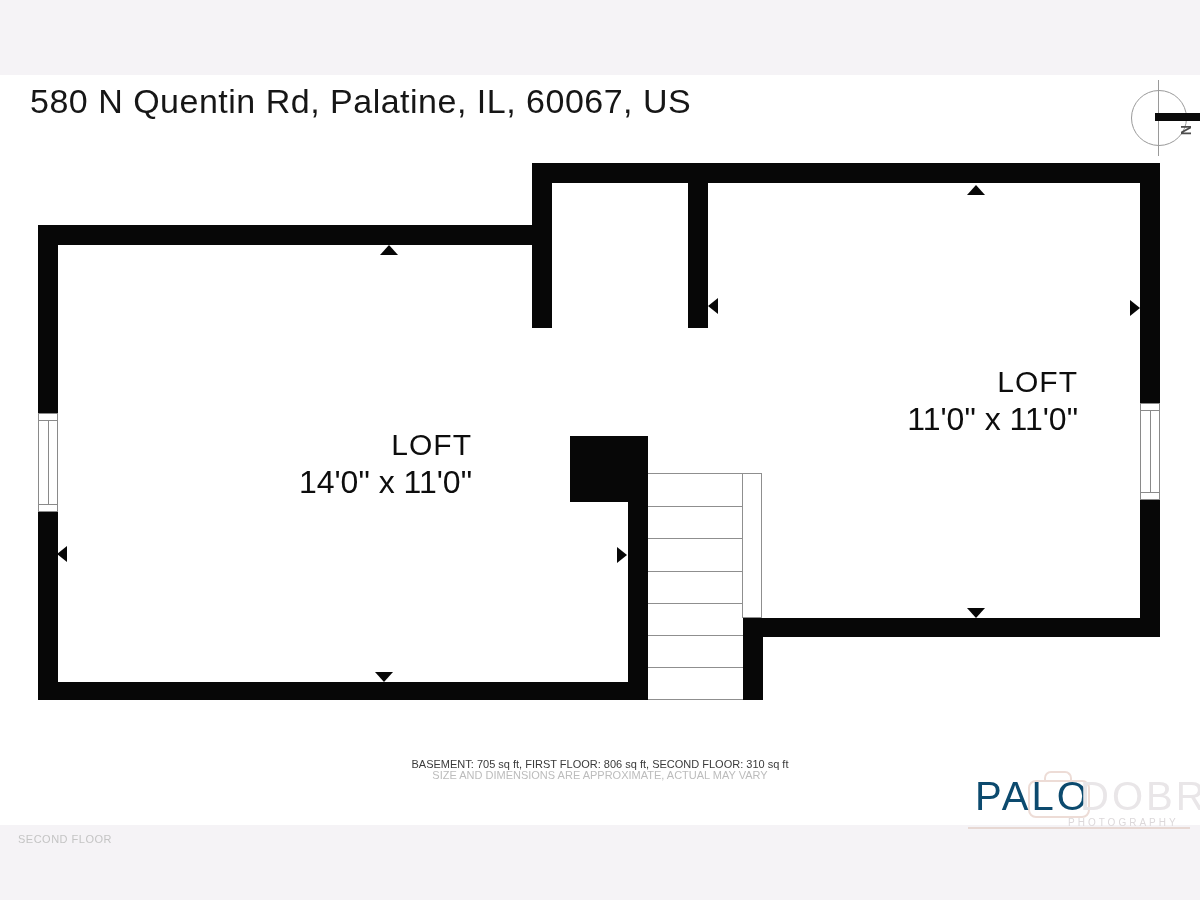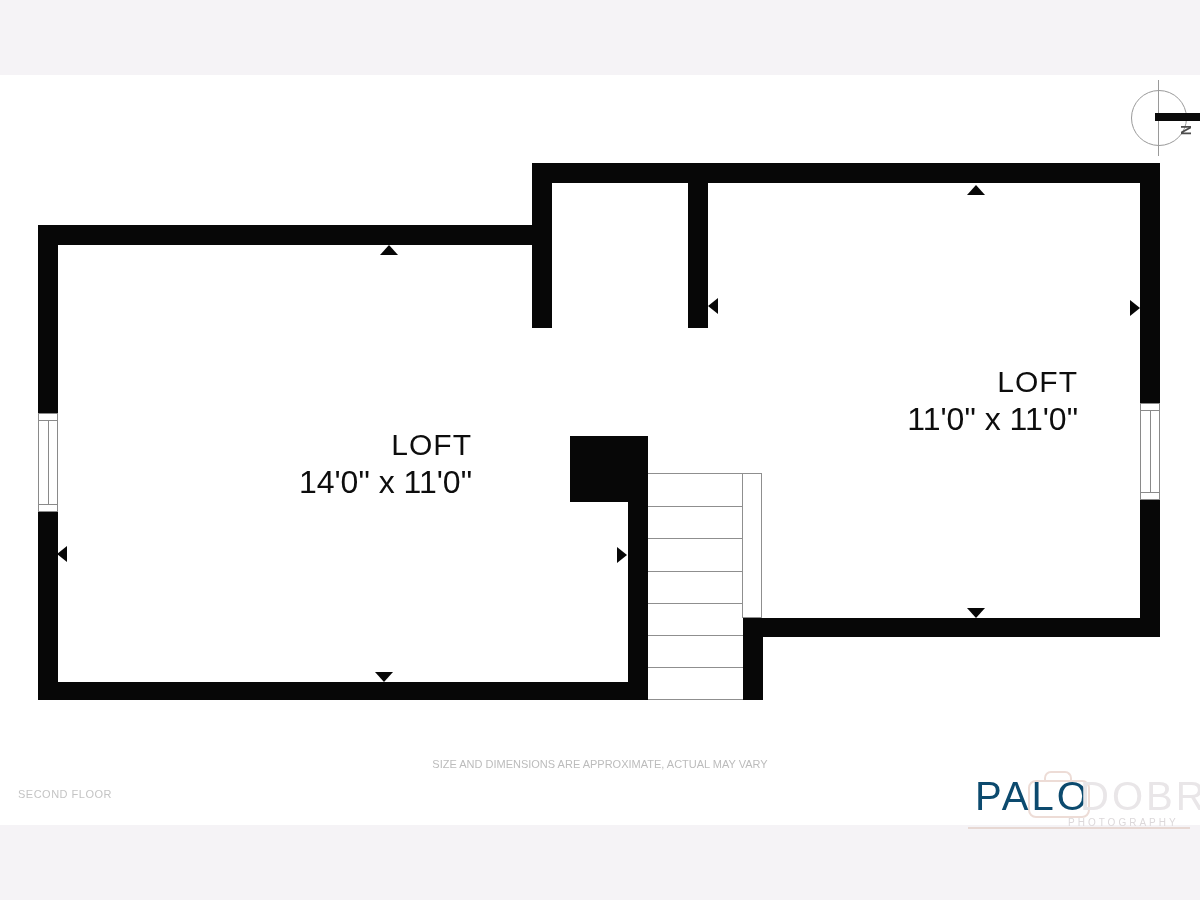--- a/index.html
+++ b/index.html
@@ -43,36 +43,37 @@
   .tri.left{border-top:8px solid transparent;border-bottom:8px solid transparent;border-right:10px solid #070707;}
   .tri.right{border-top:8px solid transparent;border-bottom:8px solid transparent;border-left:10px solid #070707;}
   
   .room-label{position:absolute;width:260px;text-align:right;color:#0d0d0d;}
   .room-label .rname{font-size:30px;line-height:34px;letter-spacing:1px;}
   .room-label .rdims{font-size:32px;line-height:40px;}
   
   .footer{position:absolute;left:300px;top:759px;width:600px;text-align:center;color:#3a3a3a;}
   .footer div{font-size:11px;line-height:11px;white-space:nowrap;}
   .footer .disclaimer{color:#bcbcbc;}
-  .floor-label{position:absolute;left:18px;top:788px;font-size:11px;color:#c4c4c4;letter-spacing:0.5px;}
+  .floor-label{position:absolute;left:18px;top:833px;font-size:11px;color:#c4c4c4;letter-spacing:0.5px;}
   
   .wm-first{position:absolute;left:975px;top:774px;font-size:40px;letter-spacing:3px;color:#0c4a6e;}
   .wm-second{position:absolute;left:1080px;top:774px;font-size:40px;letter-spacing:3px;color:#e9e6e8;}
   .wm-sub{position:absolute;left:1068px;top:817px;width:120px;text-align:left;font-size:10px;letter-spacing:3px;color:#dcd8da;}
   .wm-line{position:absolute;left:968px;top:827px;width:222px;height:2px;background:#e7d8d3;}
   .cam-body{position:absolute;left:1028px;top:780px;width:62px;height:38px;border:2px solid #eddcd6;border-radius:8px;box-sizing:border-box;}
   .cam-bump{position:absolute;left:1044px;top:771px;width:28px;height:11px;border:2px solid #eddcd6;border-bottom:none;border-radius:7px 7px 0 0;box-sizing:border-box;}
 </style>
 </head>
 <body>
 
 <div id="stage">
 
   <div class="canvas"></div>
 
+  <div class="page-title">580 N Quentin Rd, Palatine, IL, 60067, US</div>
 
   <div class="compass">
     <div class="c-circle"></div>
     <div class="c-vline"></div>
     <div class="c-bar"></div>
     <div class="c-letter">N</div>
   </div>
 
   <div class="wall" style="left:532px;top:163px;width:628px;height:20px;"></div>
   <div class="wall" style="left:1140px;top:163px;width:20px;height:240px;"></div>
@@ -123,20 +124,21 @@
   <div class="room-label" style="left:212px;top:428px;">
     <div class="rname">LOFT</div>
     <div class="rdims">14'0" x 11'0"</div>
   </div>
   <div class="room-label" style="left:818px;top:365px;">
     <div class="rname">LOFT</div>
     <div class="rdims">11'0" x 11'0"</div>
   </div>
 
   <div class="footer">
+    <div>BASEMENT: 705 sq ft, FIRST FLOOR: 806 sq ft, SECOND FLOOR: 310 sq ft</div>
     <div class="disclaimer">SIZE AND DIMENSIONS ARE APPROXIMATE, ACTUAL MAY VARY</div>
   </div>
 
   <div class="floor-label">SECOND FLOOR</div>
 
   <div class="cam-bump"></div>
   <div class="cam-body"></div>
   <div class="wm-first">PALO</div>
   <div class="wm-second">DOBRIK</div>
   <div class="wm-sub">PHOTOGRAPHY</div>

